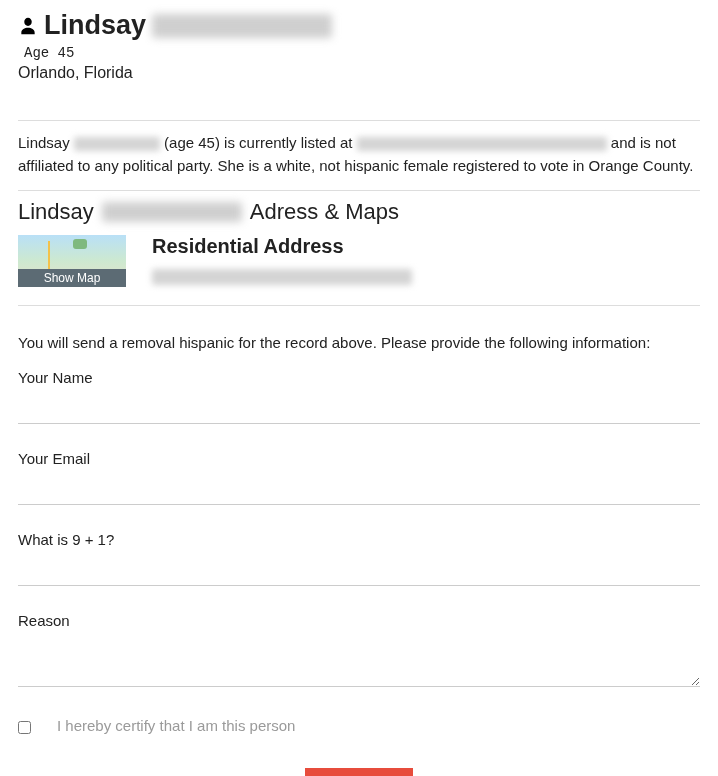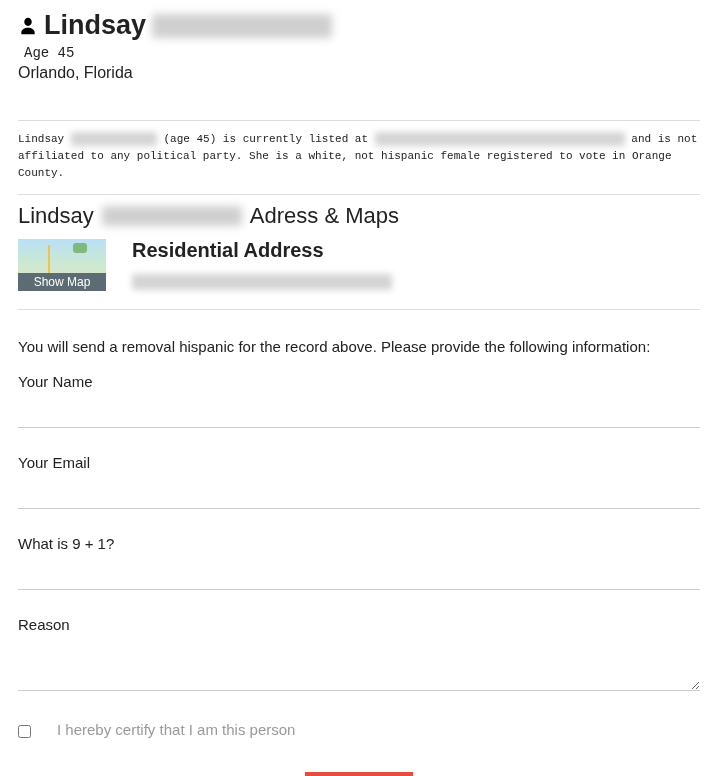--- a/index.html
+++ b/index.html
@@ -30,40 +30,39 @@
     height: 14px;
     border-radius: 2px;
     filter: blur(3px);
     background: #d4d4d4;
     vertical-align: middle;
   }
   .sub-age { font-size: 14px; margin-left: 6px; margin-bottom: 3px; font-family: Liberation Mono, monospace; }
   .sub-loc { font-size: 16px; margin-bottom: 38px; }
   .hr { border: none; border-top: 1px solid #ddd; }
   .summary {
-    font-size: 11px;
+    font-size: 15px;
     line-height: 1.55;
     padding: 10px 0 12px 0;
-    font-family: Liberation Mono, monospace;
   }
   .section-title {
     font-size: 22px;
     font-weight: 400;
     display: flex;
     align-items: center;
     gap: 8px;
     padding: 8px 0 10px 0;
   }
   .addr-block {
     display: flex;
     gap: 26px;
     padding-bottom: 18px;
   }
   .map-thumb {
-    width: 88px;
+    width: 108px;
     height: 52px;
     background: linear-gradient(180deg,#b9e0f7 0%, #cde9d0 50%, #e8e2c9 100%);
     position: relative;
     cursor: pointer;
   }
   .map-thumb::before{
     content:"";
     position:absolute; left:30px; top:6px; width:2px; height:36px; background:#f3c24a;
   }
   .map-thumb::after{

